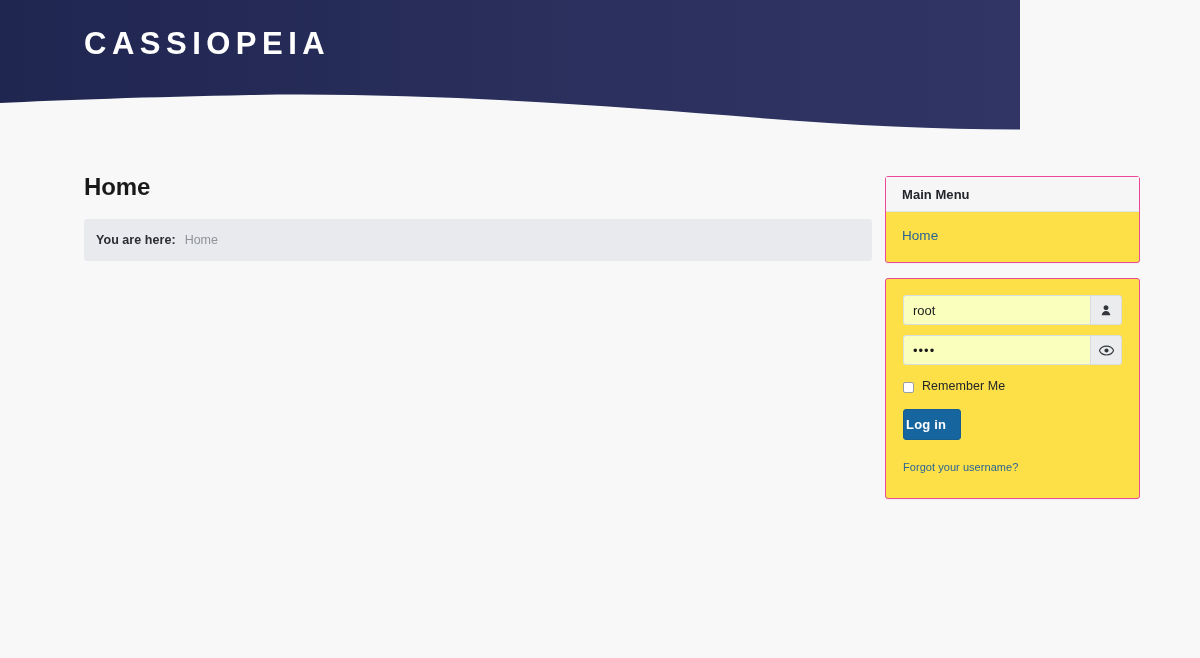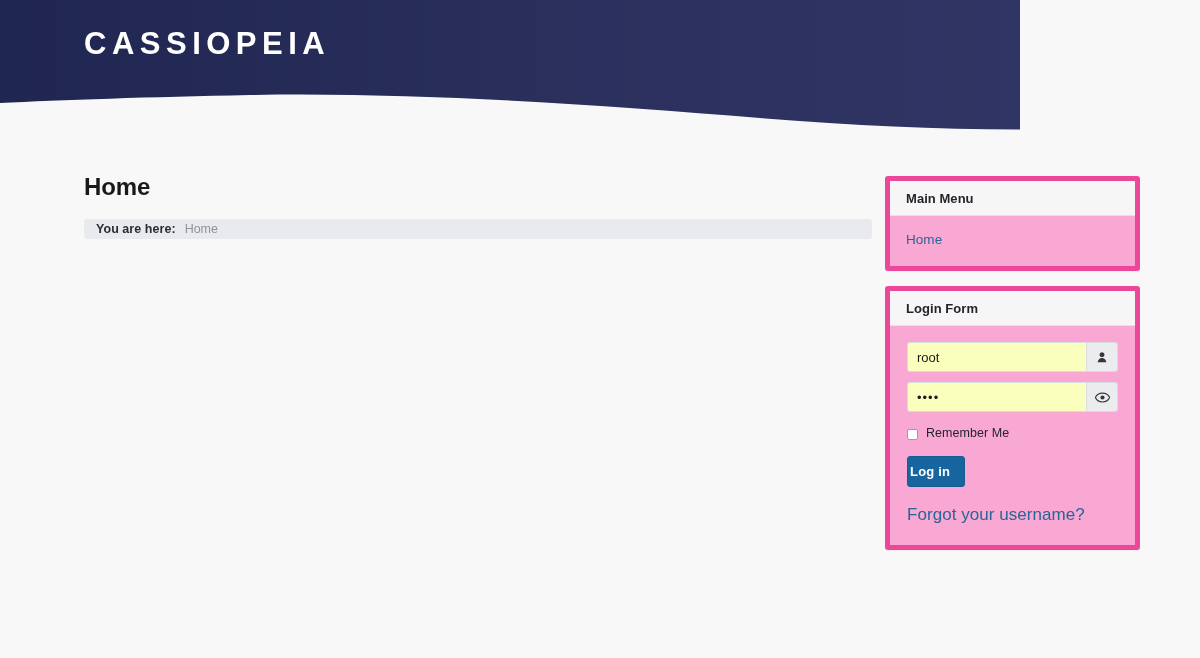--- a/index.html
+++ b/index.html
@@ -68,21 +68,21 @@
     font-size: 24px;
     line-height: 30px;
     font-weight: 700;
     color: #19191a;
     letter-spacing: -0.1px;
   }
   .breadcrumb-bar {
     margin-top: 17px;
     background: #e8eaed;
     border-radius: 3px;
-    height: 20px;
+    height: 42px;
     display: flex;
     align-items: center;
     padding: 0 12px;
     box-sizing: border-box;
   }
   .breadcrumb-label {
     font-size: 12.5px;
     font-weight: 700;
     color: #2a2d33;
     letter-spacing: 0.05px;
@@ -94,22 +94,22 @@
   }
 
   
   .sidebar {
     position: absolute;
     left: 885px;
     top: 36px;
     width: 255px;
   }
   .card {
-    background: #f9a8d4;
-    border: 5px solid #ec4899;
+    background: #fde047;
+    border: 1px solid #ec4899;
     border-radius: 3px;
     box-shadow: 0 1px 1px rgba(0,0,0,0.045);
     margin-bottom: 15px;
   }
   .card-header {
     background: #f6f6f7;
     border-bottom: 1px solid #e3e4e6;
     padding: 10px 16px 9px 16px;
     font-size: 13px;
     font-weight: 700;
@@ -210,21 +210,21 @@
     padding: 7px 14px 7px 2px;
     border-radius: 3px;
     cursor: pointer;
     line-height: 15px;
   }
   .forgot-links {
     margin-top: 17px;
   }
   .forgot-link {
     display: block;
-    font-size: 17px;
+    font-size: 11px;
     color: #2a6496;
     text-decoration: none;
     line-height: 21px;
     letter-spacing: 0.05px;
   }
 </style>
 </head>
 <body>
 
 <div class="site-header">
@@ -256,21 +256,20 @@
     <div class="sidebar">
 
       <div class="card">
         <div class="card-header">Main Menu</div>
         <div class="card-body menu-body">
           <a class="menu-link" href="#">Home</a>
         </div>
       </div>
 
       <div class="card">
-        <div class="card-header">Login Form</div>
         <div class="card-body login-body">
 
           <div class="input-group">
             <input class="form-field" type="text" value="root" style="">
             <span class="input-addon">
               <span>
                 <svg width="12" height="13" viewBox="0 0 12 13">
                   <path d="M6 1.2c1.35 0 2.45 1.1 2.45 2.45S7.35 6.1 6 6.1 3.55 5 3.55 3.65 4.65 1.2 6 1.2z" fill="#33373d"></path>
                   <path d="M6 6.9c2.3 0 4.1 1.9 4.4 4.4H1.6C1.9 8.8 3.7 6.9 6 6.9z" fill="#33373d"></path>
                 </svg>

